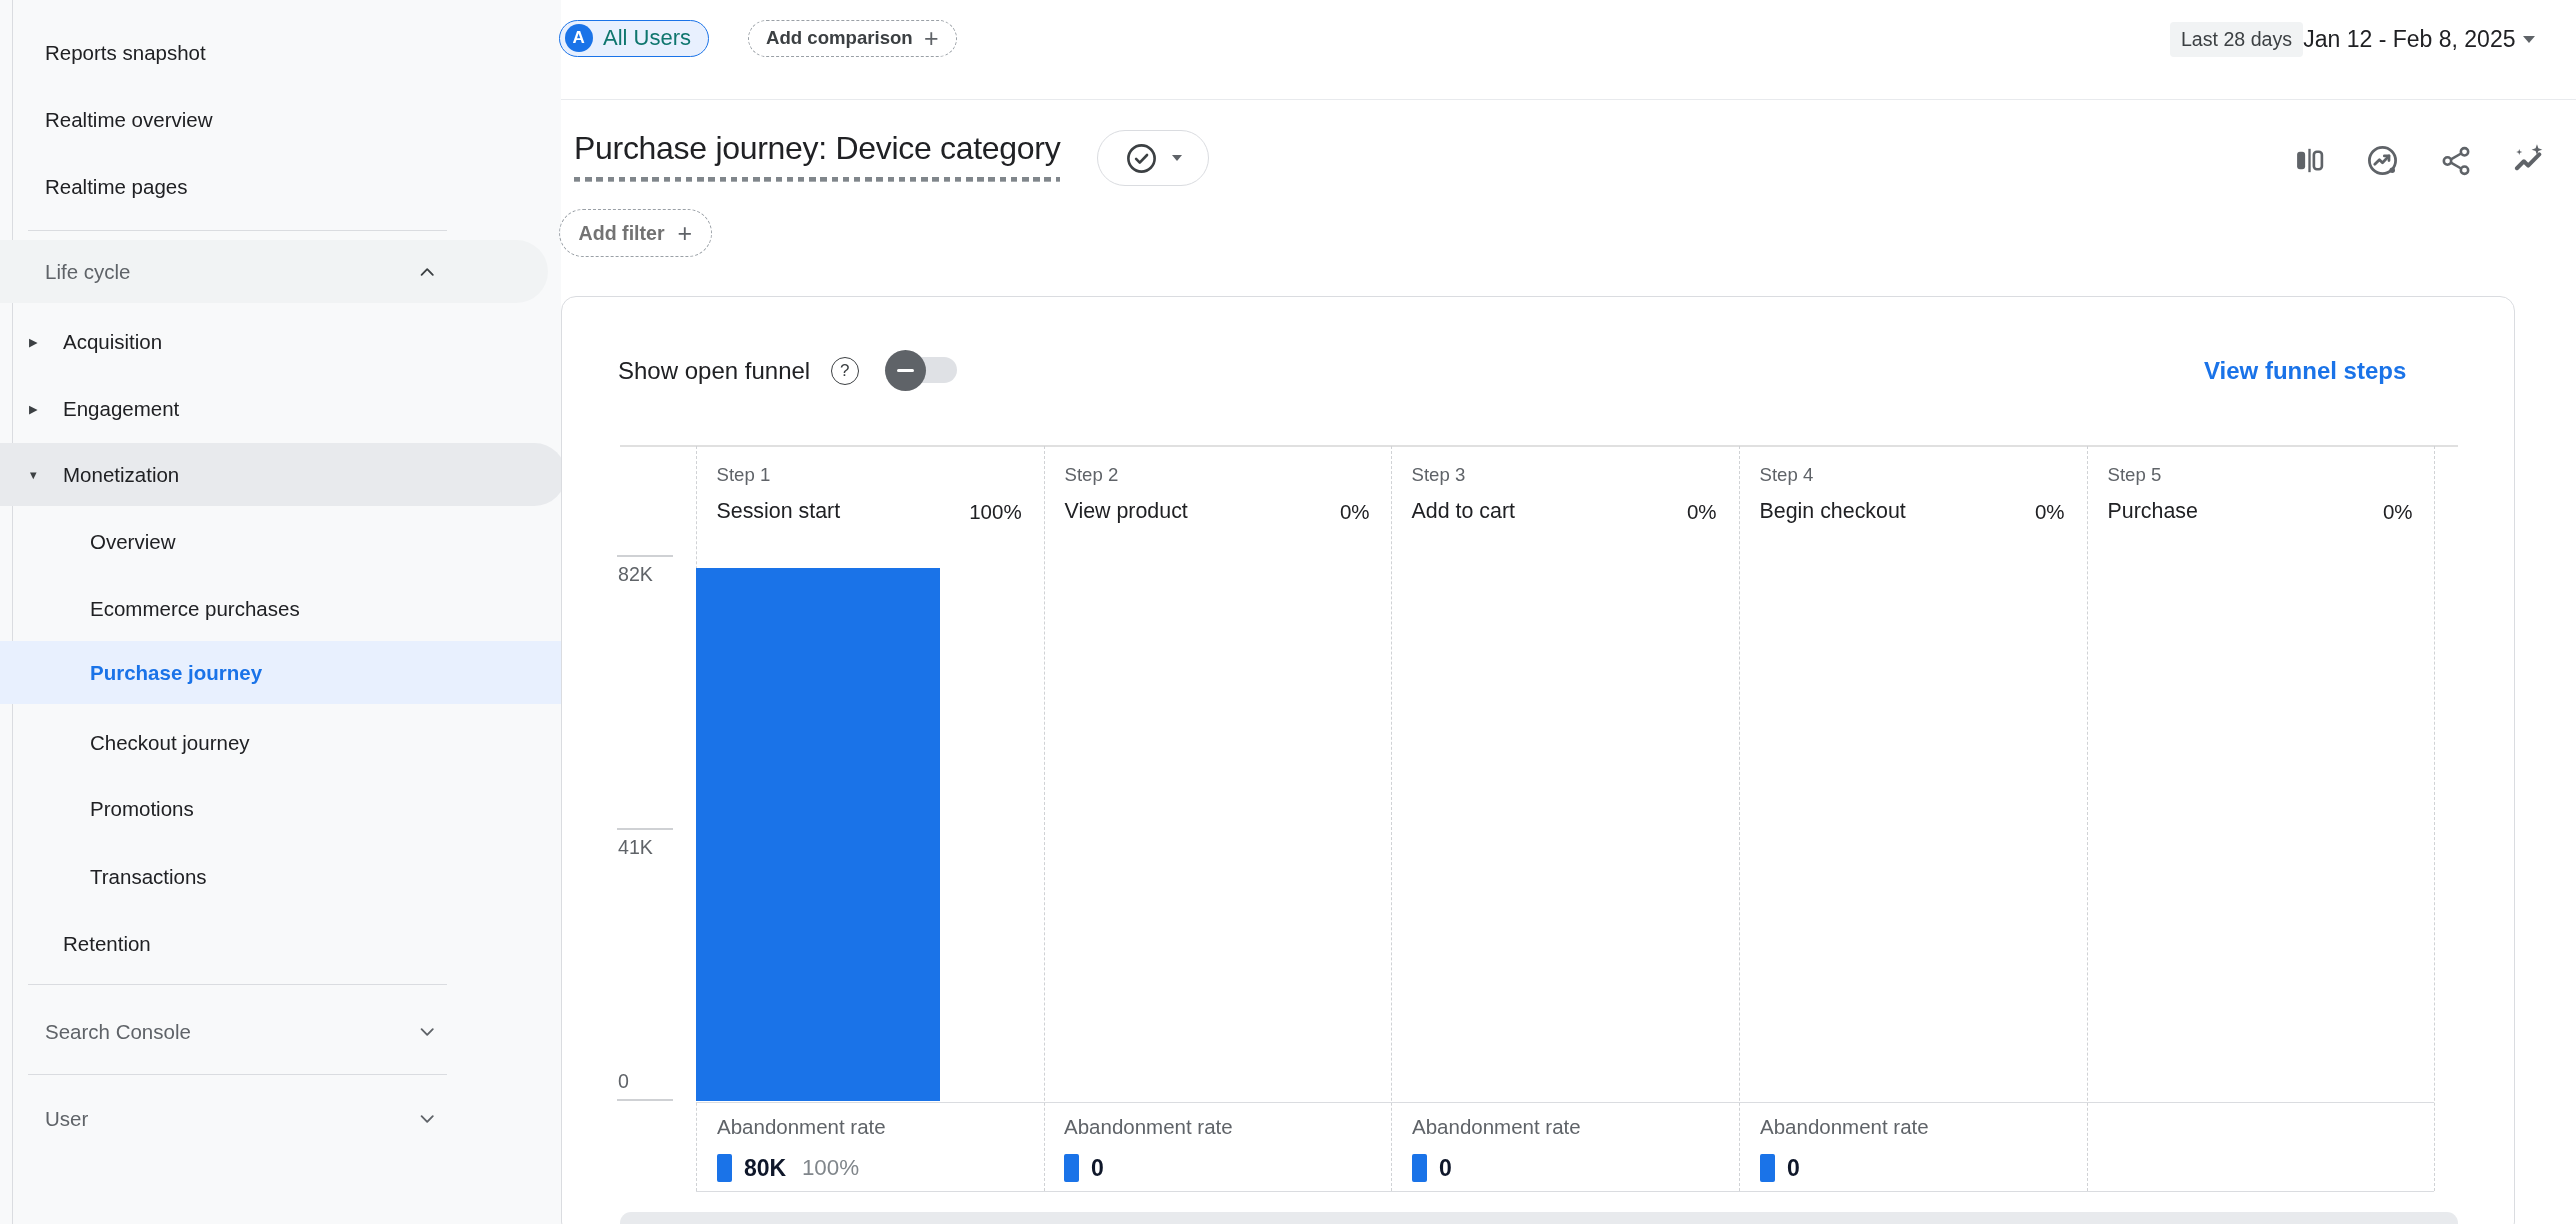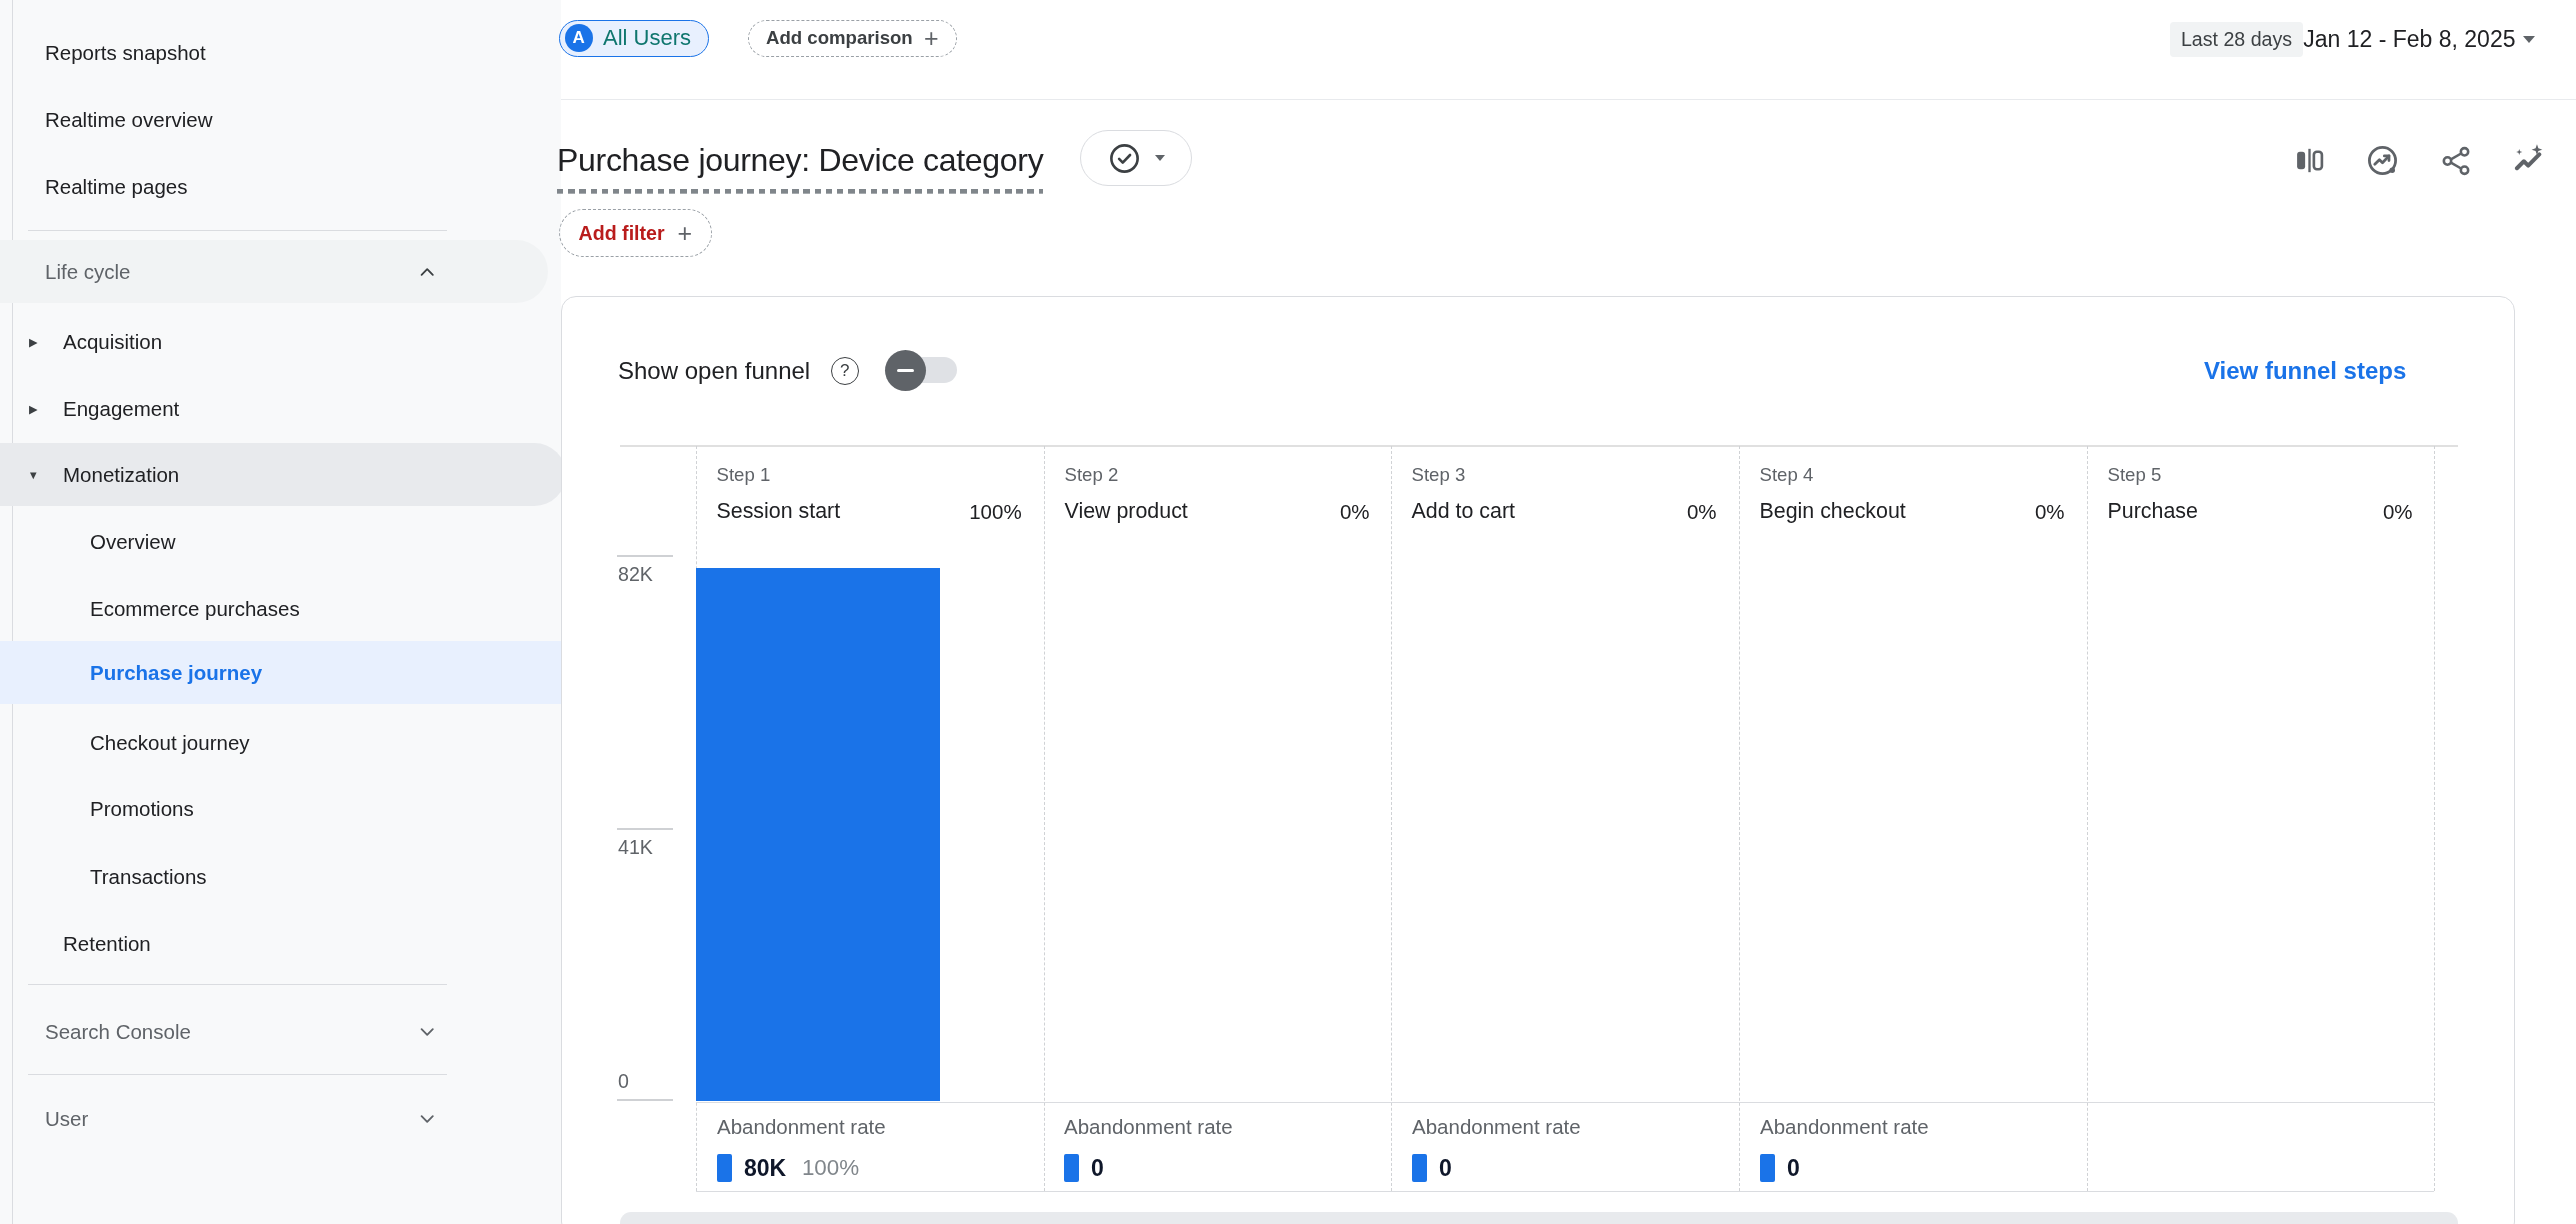--- a/index.html
+++ b/index.html
@@ -33,30 +33,30 @@
   .chip-allusers .txt{font-size:22px;color:#0f766e;}
   .chip-dashed{display:flex;align-items:center;height:37px;border:1.4px dashed #9aa0a6;border-radius:19.6px;padding:0 17px;gap:11.2px;box-sizing:border-box;cursor:pointer;}
   .chip-dashed .txt{font-size:18.6px;font-weight:bold;color:#3c4043;}
   .plus-ic{font-size:25px;color:#5f6368;font-weight:normal;line-height:1;}
   .date-area{position:absolute;right:41px;top:22.4px;display:flex;align-items:center;cursor:pointer;}
   .preset-tag{background:#f1f3f4;border-radius:3.7px;font-size:19.6px;color:#3c4043;padding:5.6px 11.2px;}
   .date-txt{font-size:23px;color:#202124;}
   .caret-down{width:0;height:0;border-left:6.5px solid transparent;border-right:6.5px solid transparent;border-top:7.5px solid #5f6368;margin-left:7.5px;}
 
   
-  .title-row{position:absolute;left:557px;top:130px;display:flex;align-items:flex-end;}
+  .title-row{position:absolute;left:574px;top:130px;display:flex;align-items:flex-start;}
   .rep-title{font-size:32px;color:#202124;letter-spacing:-0.3px;padding-bottom:15px;
     background-image:repeating-linear-gradient(90deg,#80868b 0 6.5px,transparent 6.5px 11.2px);
     background-size:100% 4.7px;background-position:0 100%;background-repeat:no-repeat;cursor:pointer;}
   .check-pill{margin-left:37px;margin-bottom:7.5px;width:110px;height:54px;border:0.9px solid #dadce0;border-radius:28px;background:#fff;display:flex;align-items:center;justify-content:center;gap:13px;cursor:pointer;}
   .caret-sm{width:0;height:0;border-left:5.6px solid transparent;border-right:5.6px solid transparent;border-top:6.5px solid #5f6368;}
   .actions{position:absolute;top:140px;display:flex;gap:32px;left:2289px;}
   .act-btn{width:41px;height:41px;display:flex;align-items:center;justify-content:center;cursor:pointer;}
   .chip-filter{position:absolute;left:559px;top:209px;height:48px;border:1.4px dashed #9aa0a6;border-radius:25px;display:flex;align-items:center;padding:0 18.6px;gap:13px;box-sizing:border-box;cursor:pointer;}
-  .chip-filter .txt{font-size:19.6px;font-weight:bold;color:#b91c1c;}
+  .chip-filter .txt{font-size:19.6px;font-weight:bold;color:#737373;}
 
   
   .card{position:absolute;left:561px;top:296px;width:1954px;height:941px;background:#fff;border:0.9px solid #dadce0;border-radius:15px;box-sizing:border-box;}
 
   .sof-row{position:absolute;left:618px;top:349px;display:flex;align-items:center;}
   .sof-lbl{font-size:24px;color:#202124;}
   .help-ic{margin-left:20.5px;width:28px;height:28px;border:1.9px solid #3c4043;border-radius:50%;box-sizing:border-box;display:flex;align-items:center;justify-content:center;font-size:17px;color:#3c4043;cursor:pointer;}
   .toggle{position:relative;margin-left:26px;width:75px;height:43px;cursor:pointer;}
   .toggle .track{position:absolute;left:5.6px;top:8.4px;width:67px;height:26px;border-radius:13px;background:#dfe1e5;}
   .toggle .knob{position:absolute;left:0;top:0.9px;width:41px;height:41px;border-radius:50%;background:#5f6368;display:flex;align-items:center;justify-content:center;}

